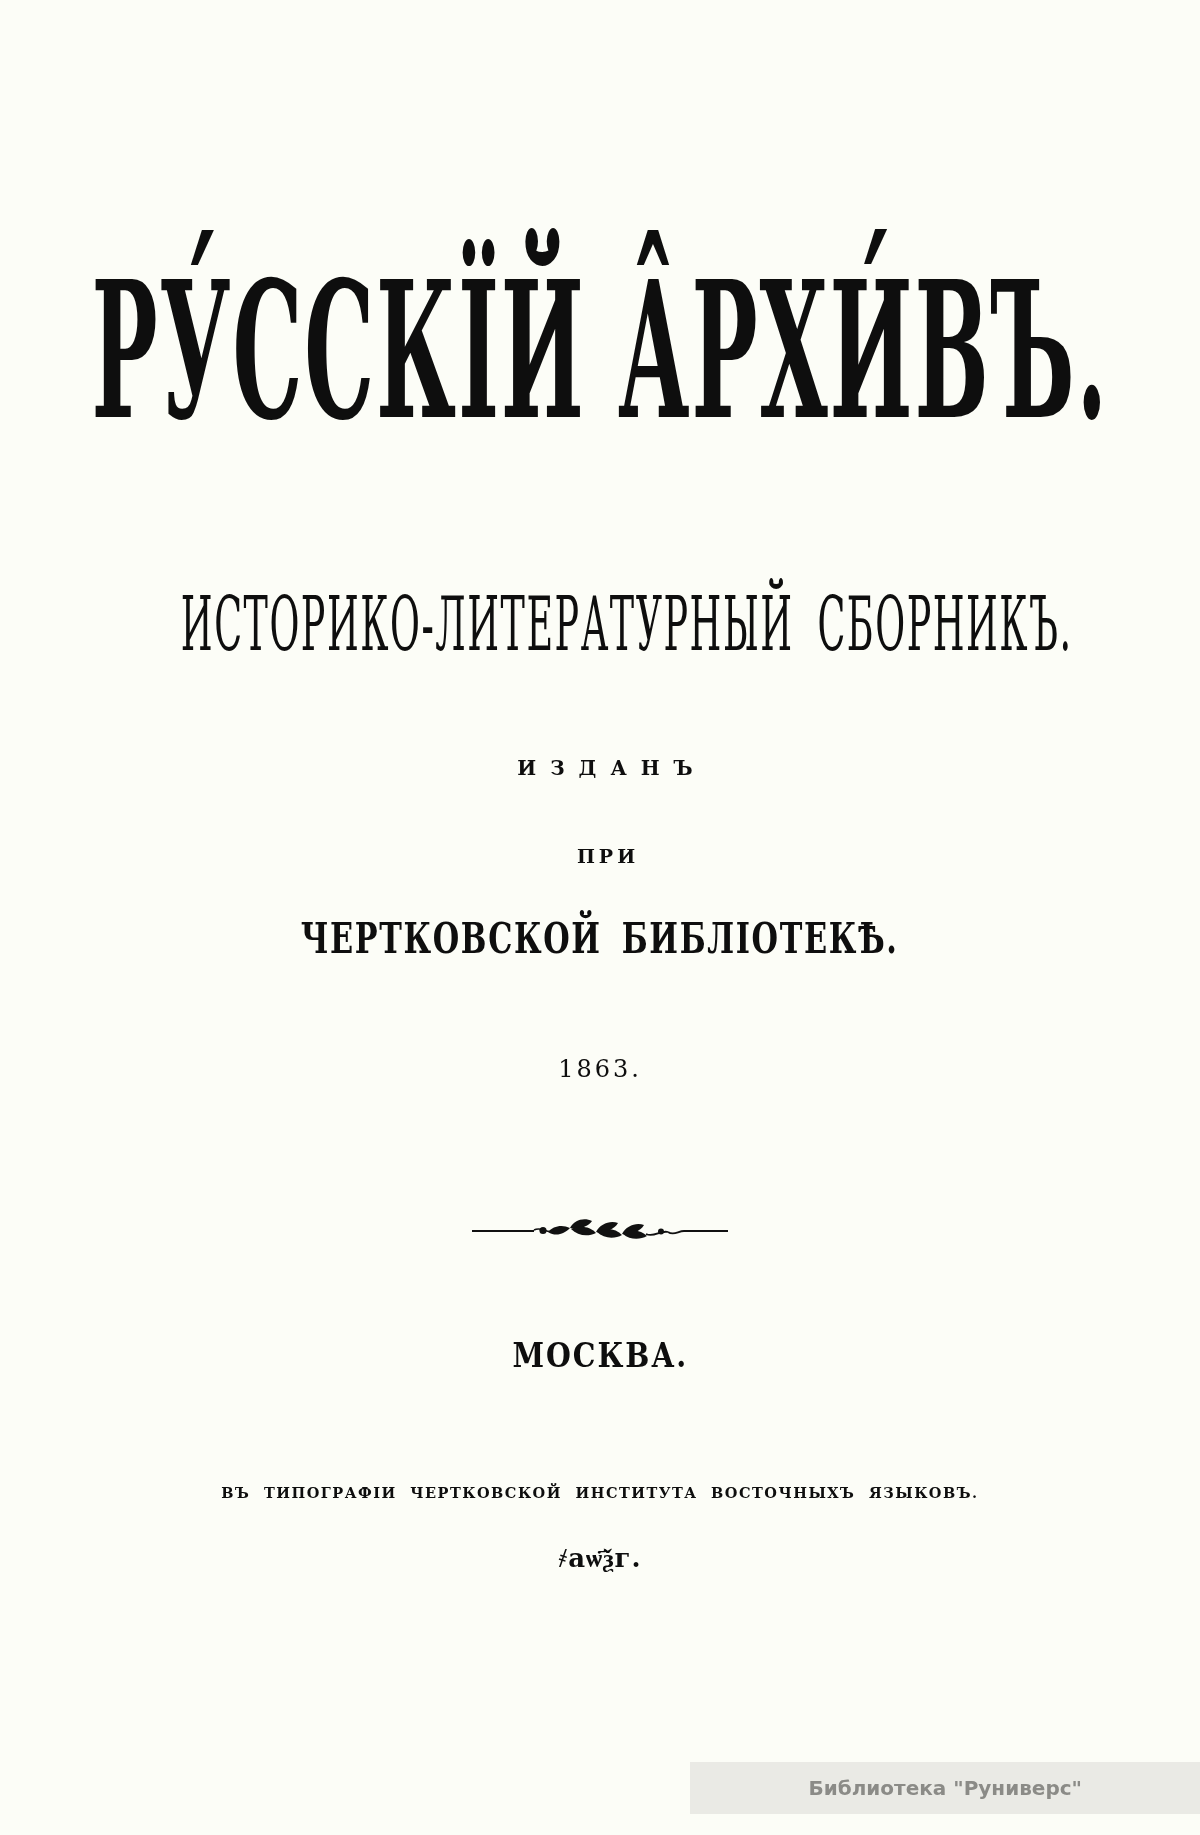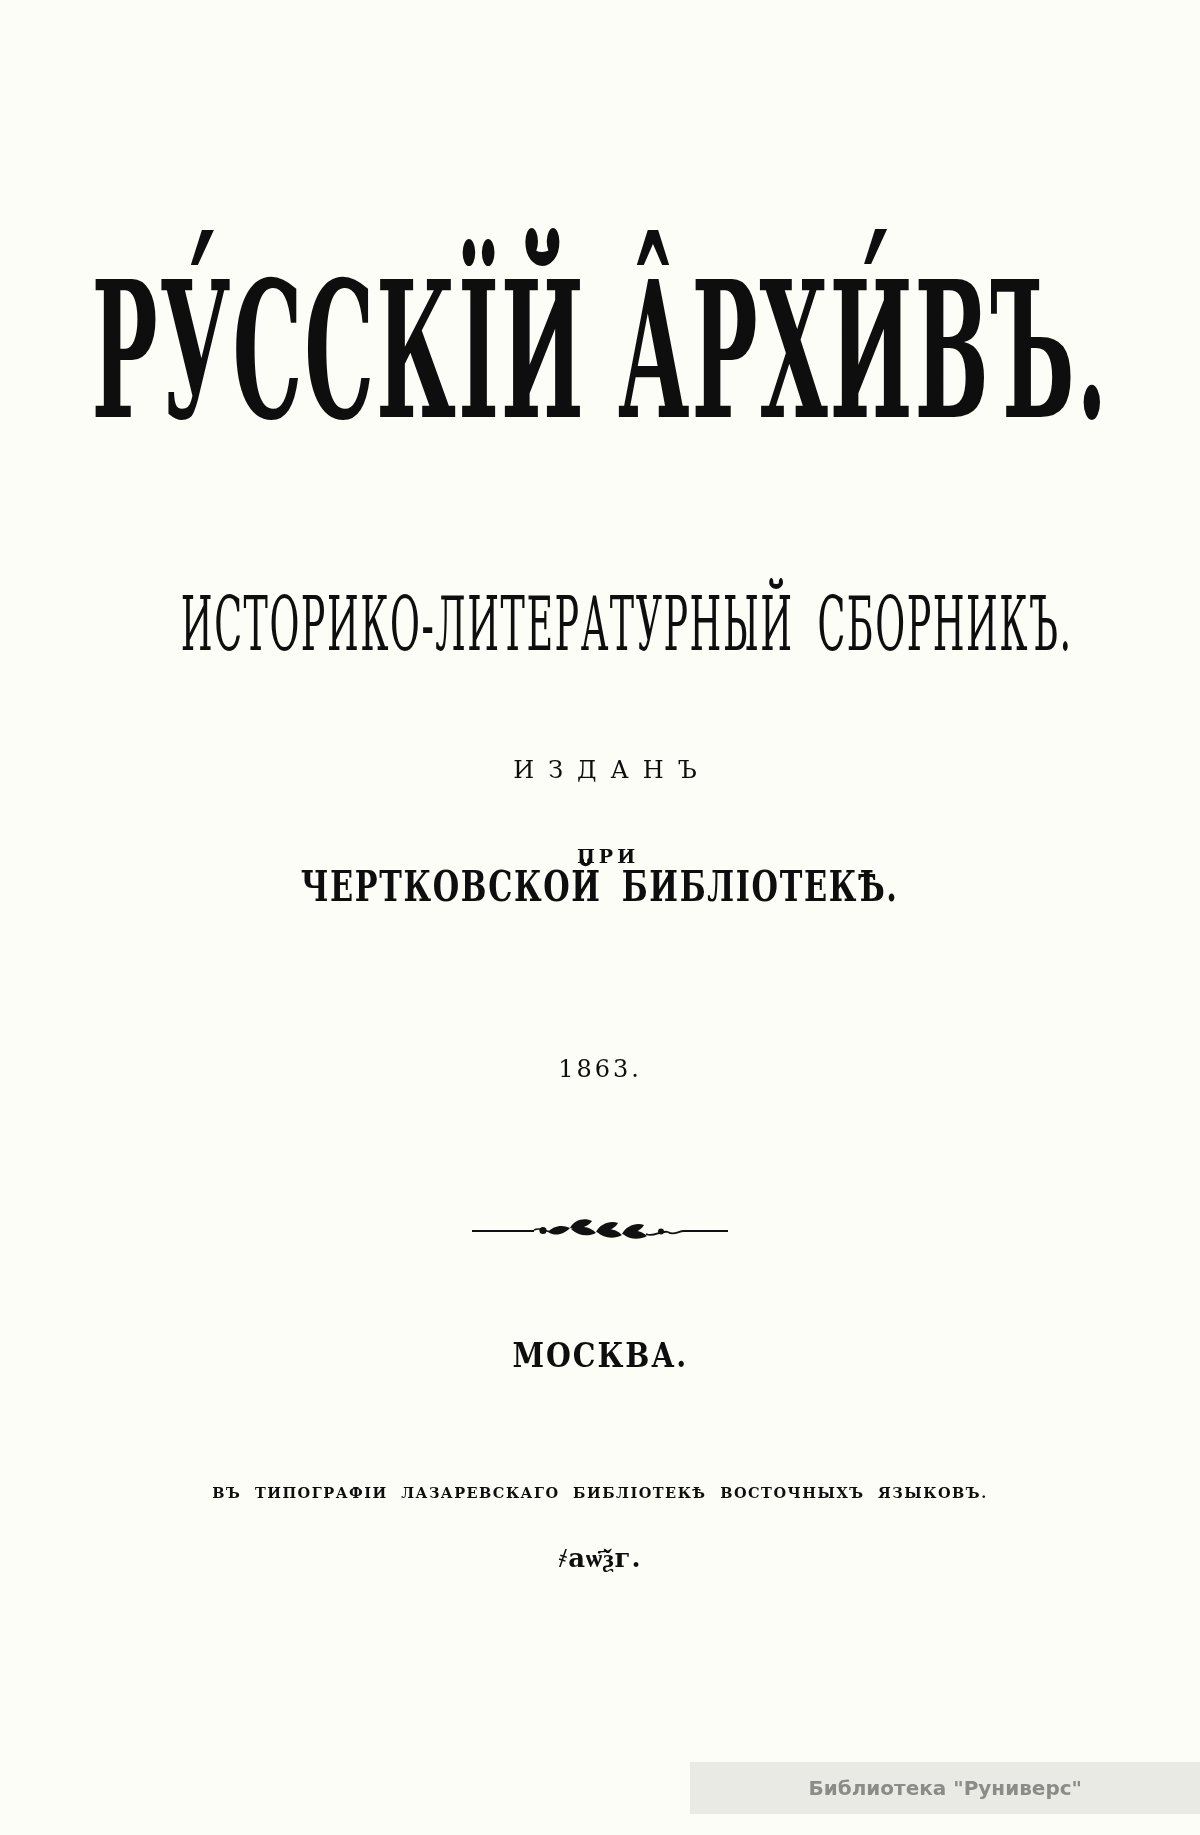--- a/index.html
+++ b/index.html
@@ -44,34 +44,34 @@
   }
   .subtitle .stretch{
     display:inline-block;
     transform:scale(0.76,1.55);
     transform-origin:center top;
     letter-spacing:2px;
     word-spacing:14px;
   }
   .edition-note{
     top:756px;
-    font-size:24px;
-    font-weight:normal;
+    font-size:20px;
+    font-weight:bold;
     letter-spacing:14px;
     padding-left:24px;
   }
   .preposition{
     top:845px;
     font-size:19px;
     font-weight:bold;
     letter-spacing:4px;
     padding-left:16px;
   }
   .library-name{
-    top:860px;
+    top:912px;
     font-size:38px;
     font-weight:bold;
   }
   .library-name .stretch{
     display:inline-block;
     transform:scale(0.80,1.15);
     transform-origin:center top;
     letter-spacing:2px;
     word-spacing:10px;
   }
@@ -166,21 +166,21 @@
       <path d="M176 20 C184 24 190 16 198 18" stroke="#111" stroke-width="1.8" fill="none"></path>
       <circle cx="191" cy="17.5" r="3" fill="#111"></circle>
       <path d="M198 18 C204 22 208 17 214 17 H258" stroke="#111" stroke-width="1.8" fill="none"></path>
     </svg>
   </div>
 
   <div class="centered city">
     <span class="stretch">МОСКВА.</span>
   </div>
 
-  <div class="centered imprint">ВЪ ТИПОГРАФІИ ЛАЗАРЕВСКАГО БИБЛІОТЕКѢ ВОСТОЧНЫХЪ ЯЗЫКОВЪ.</div>
+  <div class="centered imprint">ВЪ ТИПОГРАФІИ ЧЕРТКОВСКОЙ ИНСТИТУТА ВОСТОЧНЫХЪ ЯЗЫКОВЪ.</div>
 
   <div class="centered slavonic-year">҂аѡ҃ѯг.</div>
 
   <div class="watermark-bar">
     <span class="watermark-label">Библиотека "Руниверс"</span>
   </div>
 
 </div>
 
 </body></html>

